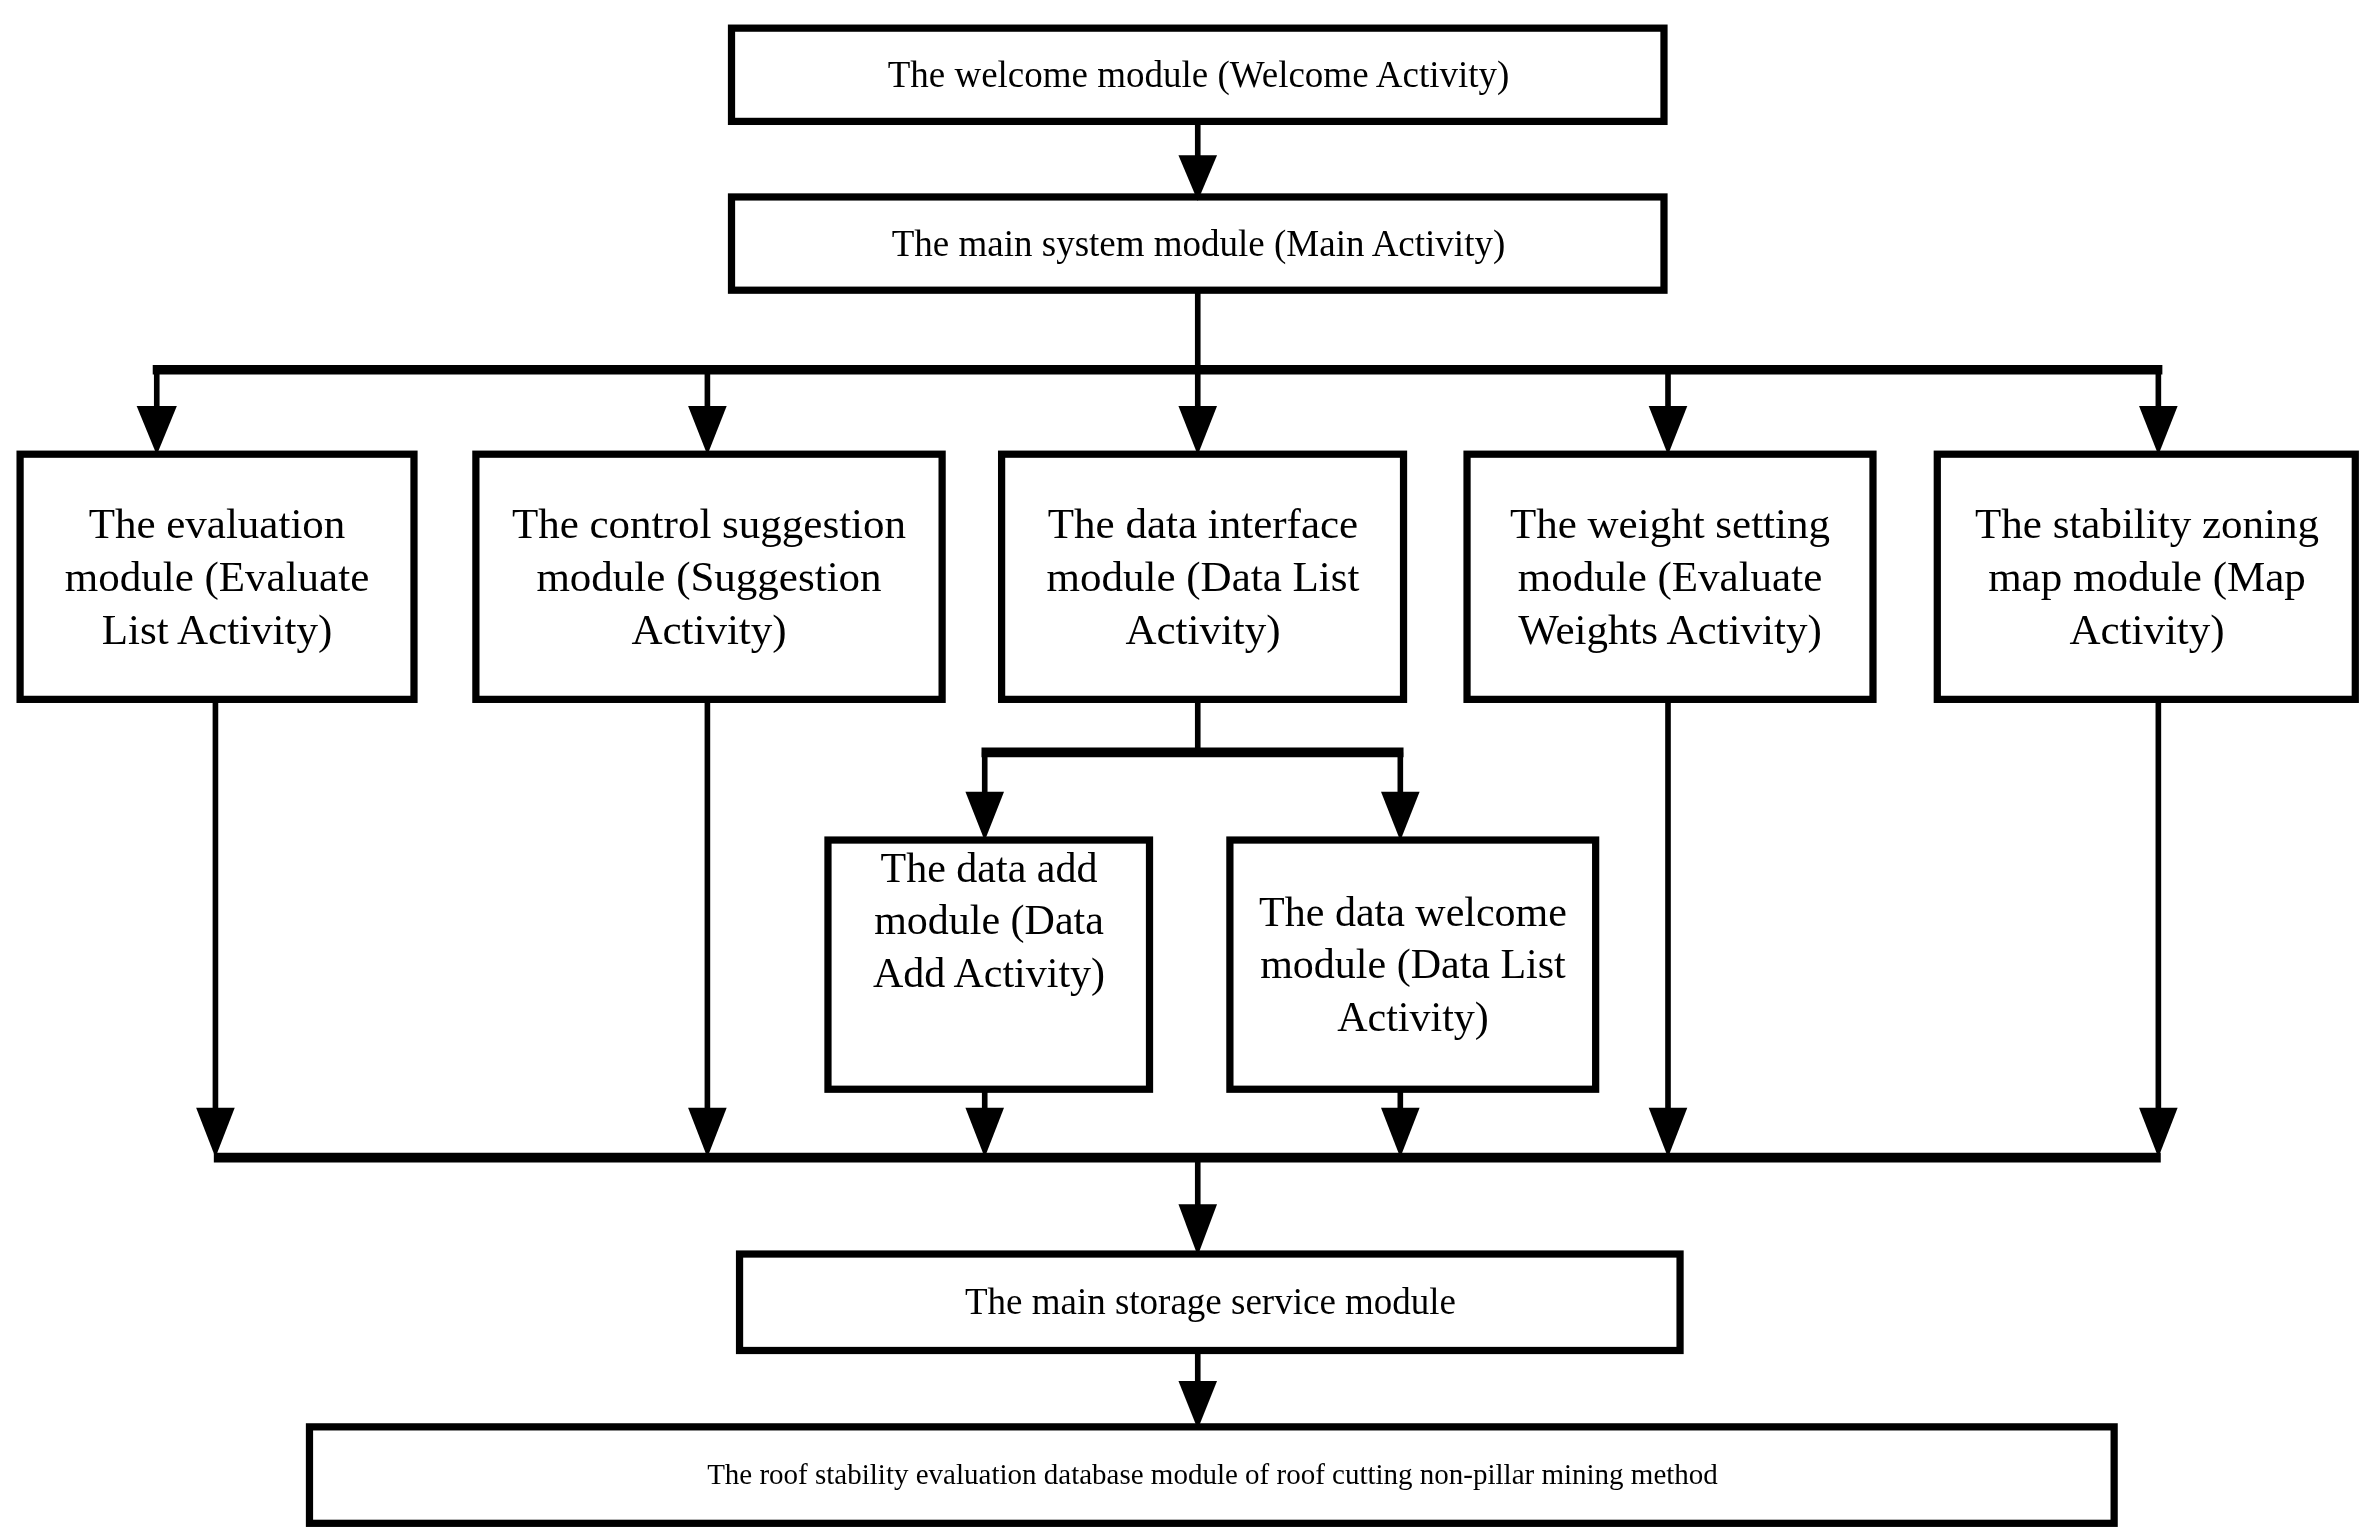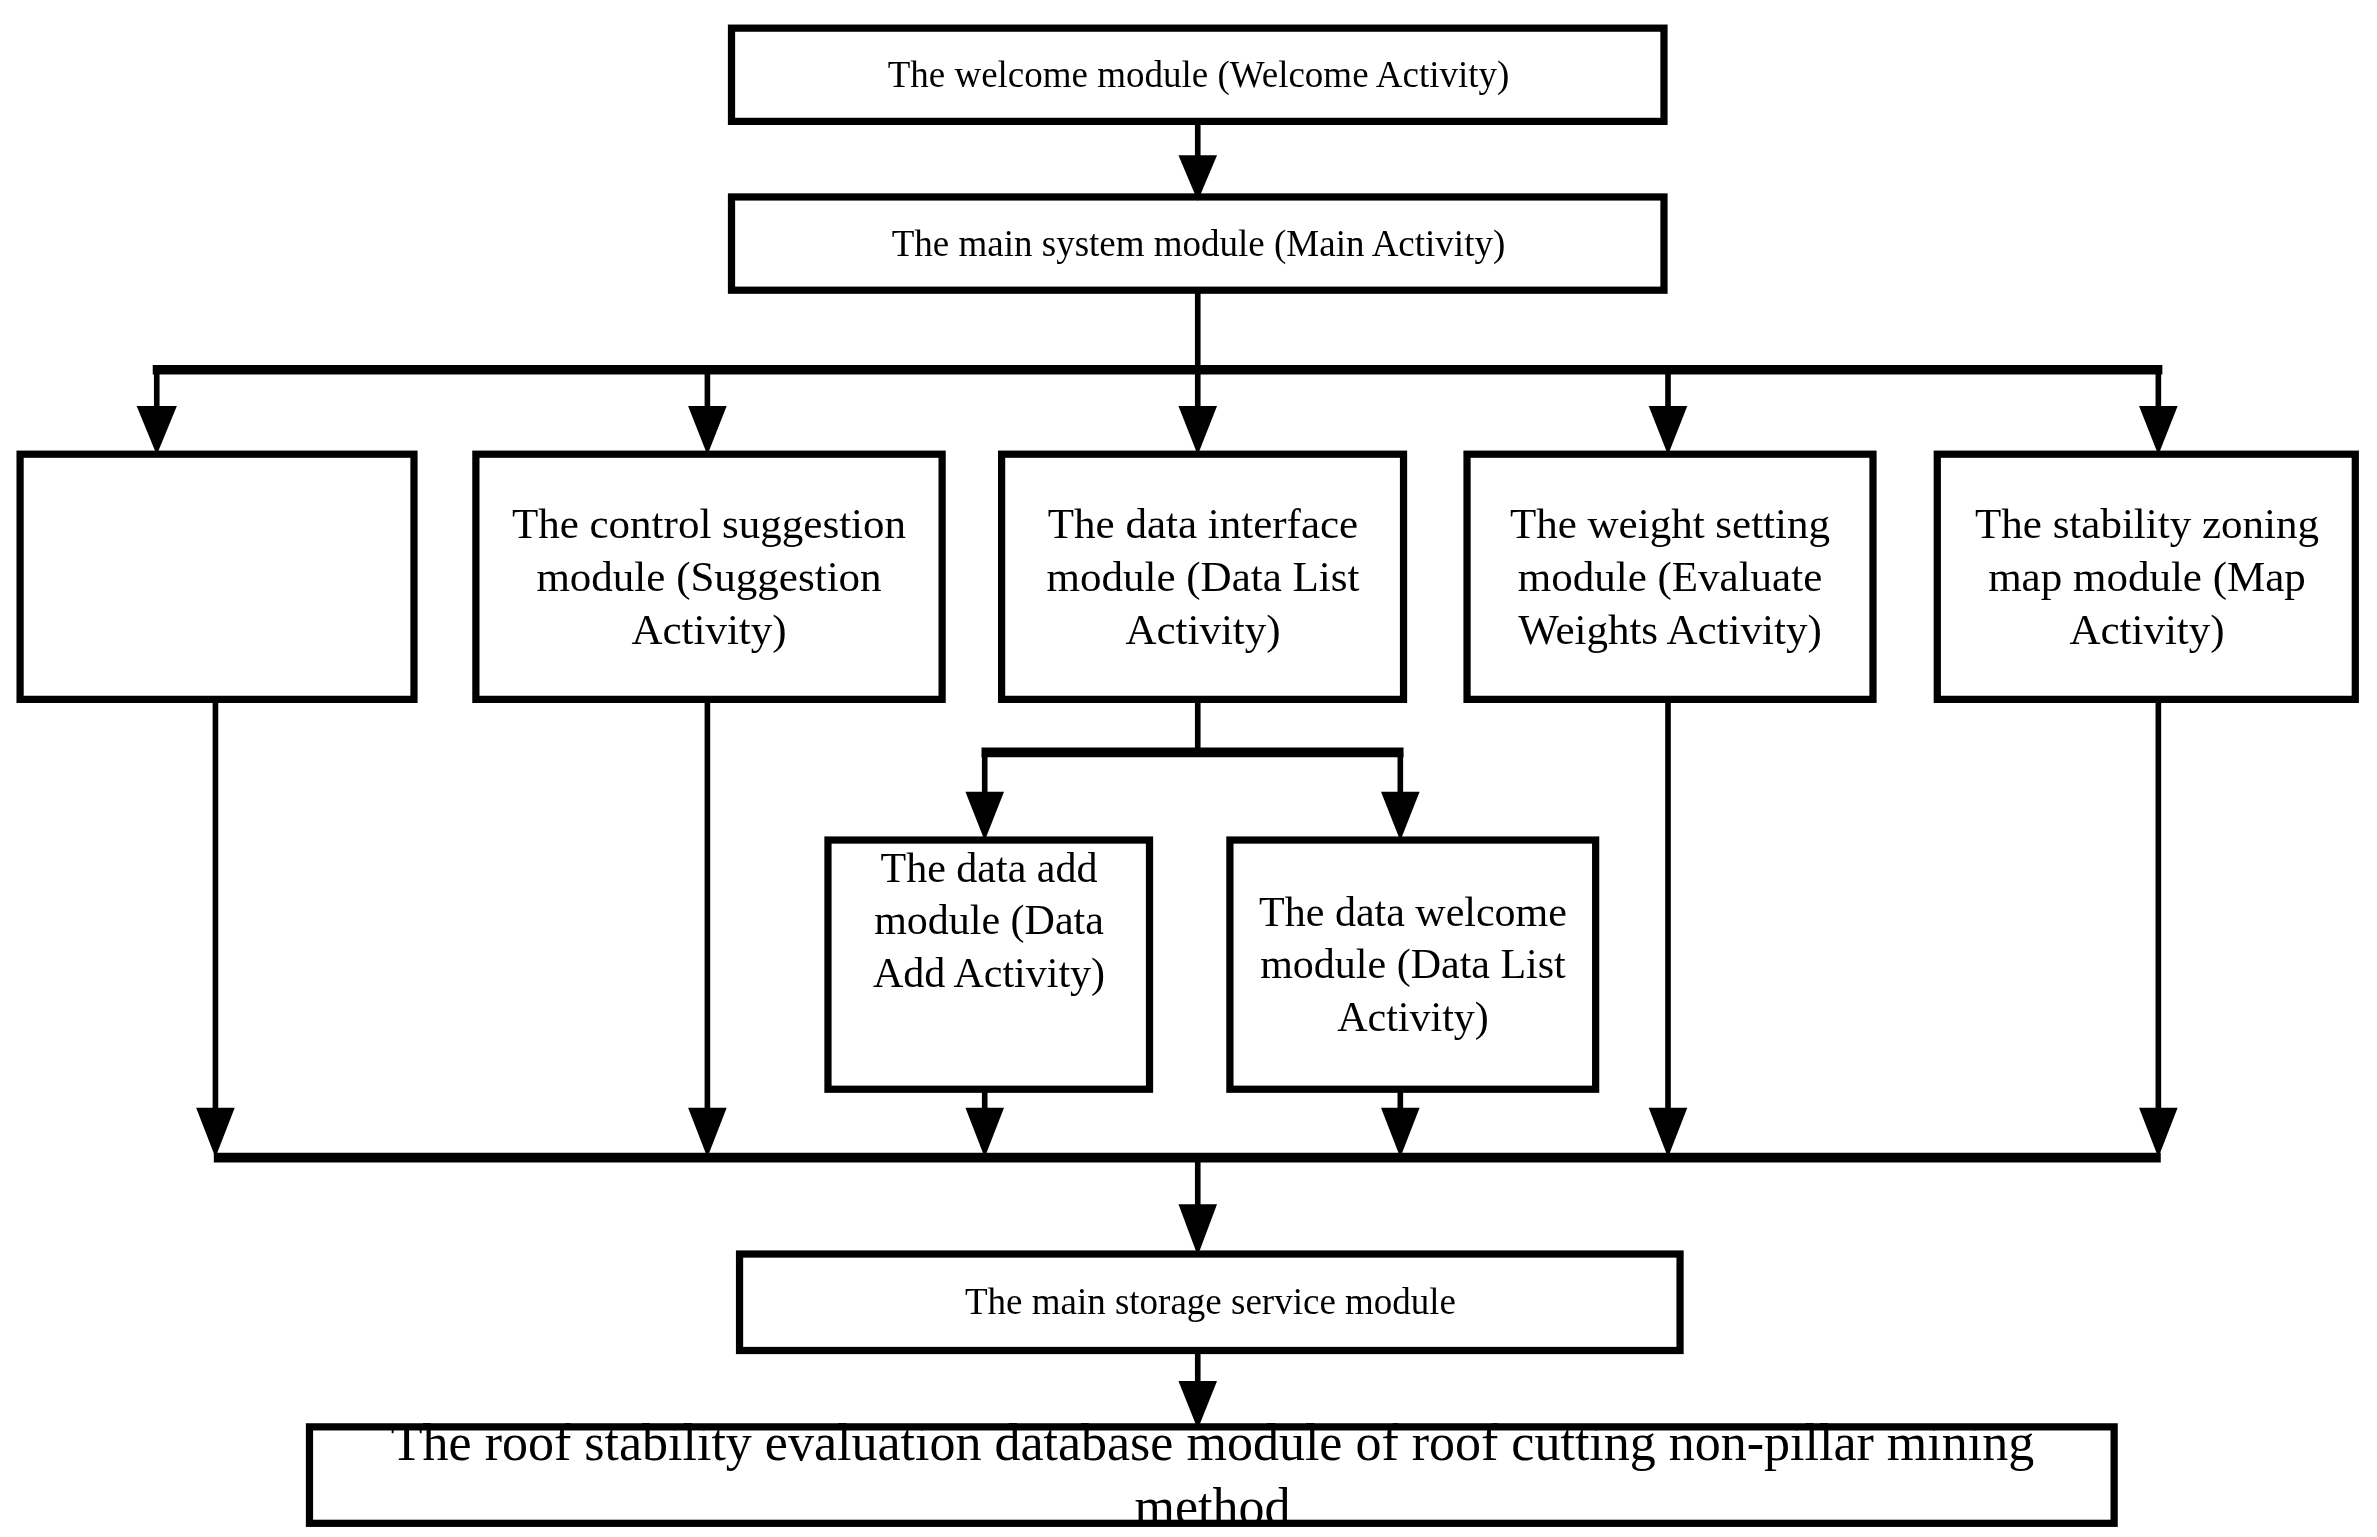--- a/index.html
+++ b/index.html
@@ -58,21 +58,21 @@
     color: #000000;
     font-family: "Liberation Serif", "DejaVu Serif", serif;
     font-weight: 400;
     line-height: 1.24;
     box-sizing: border-box;
     pointer-events: none;
   }
   .lbl-wide   { font-size: 37px; padding: 0 17.7px; }
   .lbl-multi  { font-size: 43px; padding: 0 13px; }
   .lbl-small  { font-size: 42px; padding: 0 11.3px; }
-  .lbl-db     { font-size: 52px; padding: 0 21px; }
+  .lbl-db     { font-size: 29px; padding: 0 21px; }
 </style>
 </head>
 <body>
 
 <div id="diagram-root">
 
   <svg id="flow-svg" viewBox="0 0 2957 1912">
 
     <rect class="box-rect" x="910" y="35" width="1160" height="116"></rect>
 
@@ -176,20 +176,21 @@
       <line class="conn-line" x1="1490" y1="1680" x2="1490" y2="1740"></line>
       <polygon class="arrow-head" points="1490,1778 1466,1718 1514,1718"></polygon>
     </g>
 
   </svg>
 
   <div class="box-label lbl-wide" style="left:732px; top:28px; width:933px; height:93px;">The welcome module (Welcome Activity)</div>
 
   <div class="box-label lbl-wide" style="left:732px; top:197px; width:933px; height:93px;">The main system module (Main Activity)</div>
 
+  <div class="box-label lbl-multi" style="left:20px; top:454px; width:394px; height:245px;">The evaluation module (Evaluate List Activity)</div>
 
   <div class="box-label lbl-multi" style="left:476px; top:454px; width:466px; height:245px;">The control suggestion module (Suggestion Activity)</div>
 
   <div class="box-label lbl-multi" style="left:1002px; top:454px; width:402px; height:245px;">The data interface module (Data List Activity)</div>
 
   <div class="box-label lbl-multi" style="left:1467px; top:454px; width:406px; height:245px;">The weight setting module (Evaluate Weights Activity)</div>
 
   <div class="box-label lbl-multi" style="left:1938px; top:454px; width:418px; height:245px;">The stability zoning map module (Map Activity)</div>
 
   <div class="box-label lbl-small" style="left:828px; top:796px; width:322px; height:249px;">The data add module (Data Add Activity)</div>

